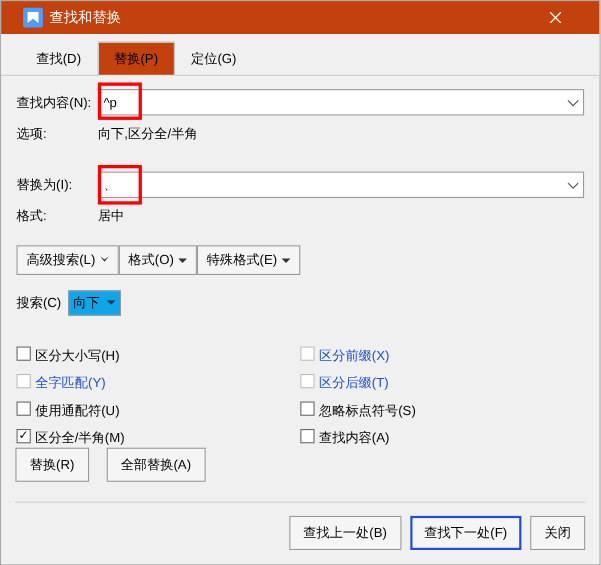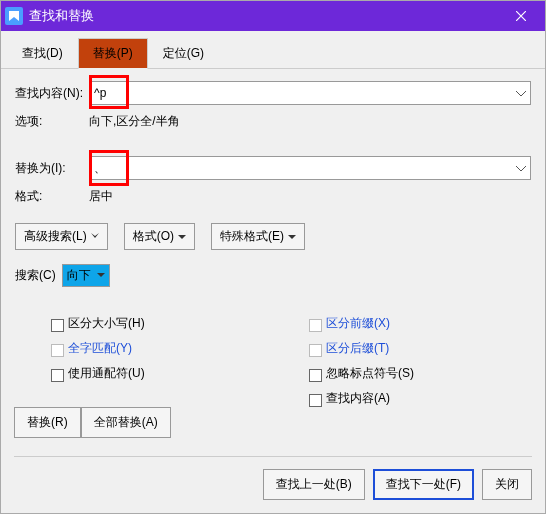--- a/index.html
+++ b/index.html
@@ -1,46 +1,46 @@
 <!DOCTYPE html>
 <html><head>
   <meta charset="utf-8">
   <style>
     * { margin: 0; padding: 0; box-sizing: border-box; font-family: "Microsoft YaHei", sans-serif; font-size: 12px; }
     body { width: 546px; height: 514px; background: #f0f0f0; border: 1px solid #aaa; }
-    .titlebar { height: 30px; background: #6d28d9; display: flex; align-items: center; padding: 0 4px; color: #fff; }
+    .titlebar { height: 30px; background: #c2410c; display: flex; align-items: center; padding: 0 20px; color: #fff; }
     .app-icon { width: 18px; height: 18px; background: #4a9eff; border-radius: 2px; display: flex; align-items: center; justify-content: center; margin-right: 6px; }
     .app-icon svg { width: 12px; height: 12px; }
     .title { flex: 1; font-size: 13px; }
     .close-btn { width: 40px; height: 30px; display: flex; align-items: center; justify-content: center; cursor: pointer; }
     .close-btn svg { width: 10px; height: 10px; }
-    .tabs { display: flex; padding: 6px 10px 0 6px; border-bottom: 1px solid #ccc; background: #f0f0f0; }
+    .tabs { display: flex; padding: 6px 10px 0 17px; border-bottom: 1px solid #ccc; background: #f0f0f0; }
     .tab { padding: 6px 14px; border: 1px solid transparent; cursor: pointer; position: relative; top: 1px; }
     .tab.active { border: 1px solid #ccc; border-bottom: 1px solid #f0f0f0; background: #c2410c; }
     .content { padding: 12px 14px; }
     .row { display: flex; align-items: center; margin-bottom: 8px; position: relative; }
     .row-label { width: 74px; }
     .input-field { flex: 1; height: 24px; border: 1px solid #999; background: #fff; padding: 0 4px; display: flex; align-items: center; }
     .input-field.combo { padding-right: 18px; position: relative; }
     .combo-arrow { position: absolute; right: 4px; top: 50%; transform: translateY(-50%); }
     .red-box { position: absolute; border: 3px solid #ff0000; pointer-events: none; }
-    .btn-row { display: flex; gap: 16px; margin: 18px 0 14px 0; }
+    .btn-row { display: flex; gap: 0; margin: 18px 0 14px 0; }
     .btn { border: 1px solid #999; background: #f5f5f5; padding: 4px 8px; cursor: pointer; display: flex; align-items: center; gap: 4px; }
     .btn-arrow svg { width: 8px; height: 8px; }
     .search-row { display: flex; align-items: center; margin-bottom: 28px; gap: 6px; }
     .small-combo { border: 1px solid #999; background: #0ea5e9; padding: 2px 4px; display: flex; align-items: center; gap: 6px; }
     .checks { display: flex; }
     .check-col { flex: 1; }
-    .check-row { display: flex; align-items: flex-end; margin-bottom: 8px; gap: 4px; margin-left: 36px; }
+    .check-row { display: flex; align-items: flex-start; margin-bottom: 8px; gap: 4px; }
     .checkbox { width: 13px; height: 13px; border: 1px solid #666; background: #fff; display: flex; align-items: center; justify-content: center; }
     .checkbox.checked::after { content: "✓"; font-size: 11px; line-height: 1; }
     .checkbox.disabled { border-color: #bbb; }
     .check-row.disabled { color: #1d4ed8; }
     .footer { position: absolute; bottom: 0; left: 0; right: 0; padding: 12px 14px 14px 14px; }
-    .footer-top { display: flex; gap: 0; margin-bottom: 18px; }
+    .footer-top { display: flex; gap: 16px; margin-bottom: 18px; }
     .footer-bottom { display: flex; gap: 8px; justify-content: flex-end; border-top: 1px solid #ccc; padding-top: 12px; }
     .btn2 { border: 1px solid #999; background: #f5f5f5; padding: 6px 12px; cursor: pointer; }
     .btn2.primary { border: 2px solid #1d4ed8; padding: 5px 11px; }
   </style>
 </head>
 <body>
 
 <div class="titlebar">
   <div class="app-icon">
     <svg viewBox="0 0 12 12">
@@ -139,20 +139,24 @@
         <span>区分大小写(H)</span>
       </div>
       <div class="check-row disabled">
         <div class="checkbox disabled"></div>
         <span>全字匹配(Y)</span>
       </div>
       <div class="check-row">
         <div class="checkbox"></div>
         <span>使用通配符(U)</span>
       </div>
+      <div class="check-row">
+        <div class="checkbox checked"></div>
+        <span>区分全/半角(M)</span>
+      </div>
     </div>
     <div class="check-col">
       <div class="check-row disabled">
         <div class="checkbox disabled"></div>
         <span>区分前缀(X)</span>
       </div>
       <div class="check-row disabled">
         <div class="checkbox disabled"></div>
         <span>区分后缀(T)</span>
       </div>

